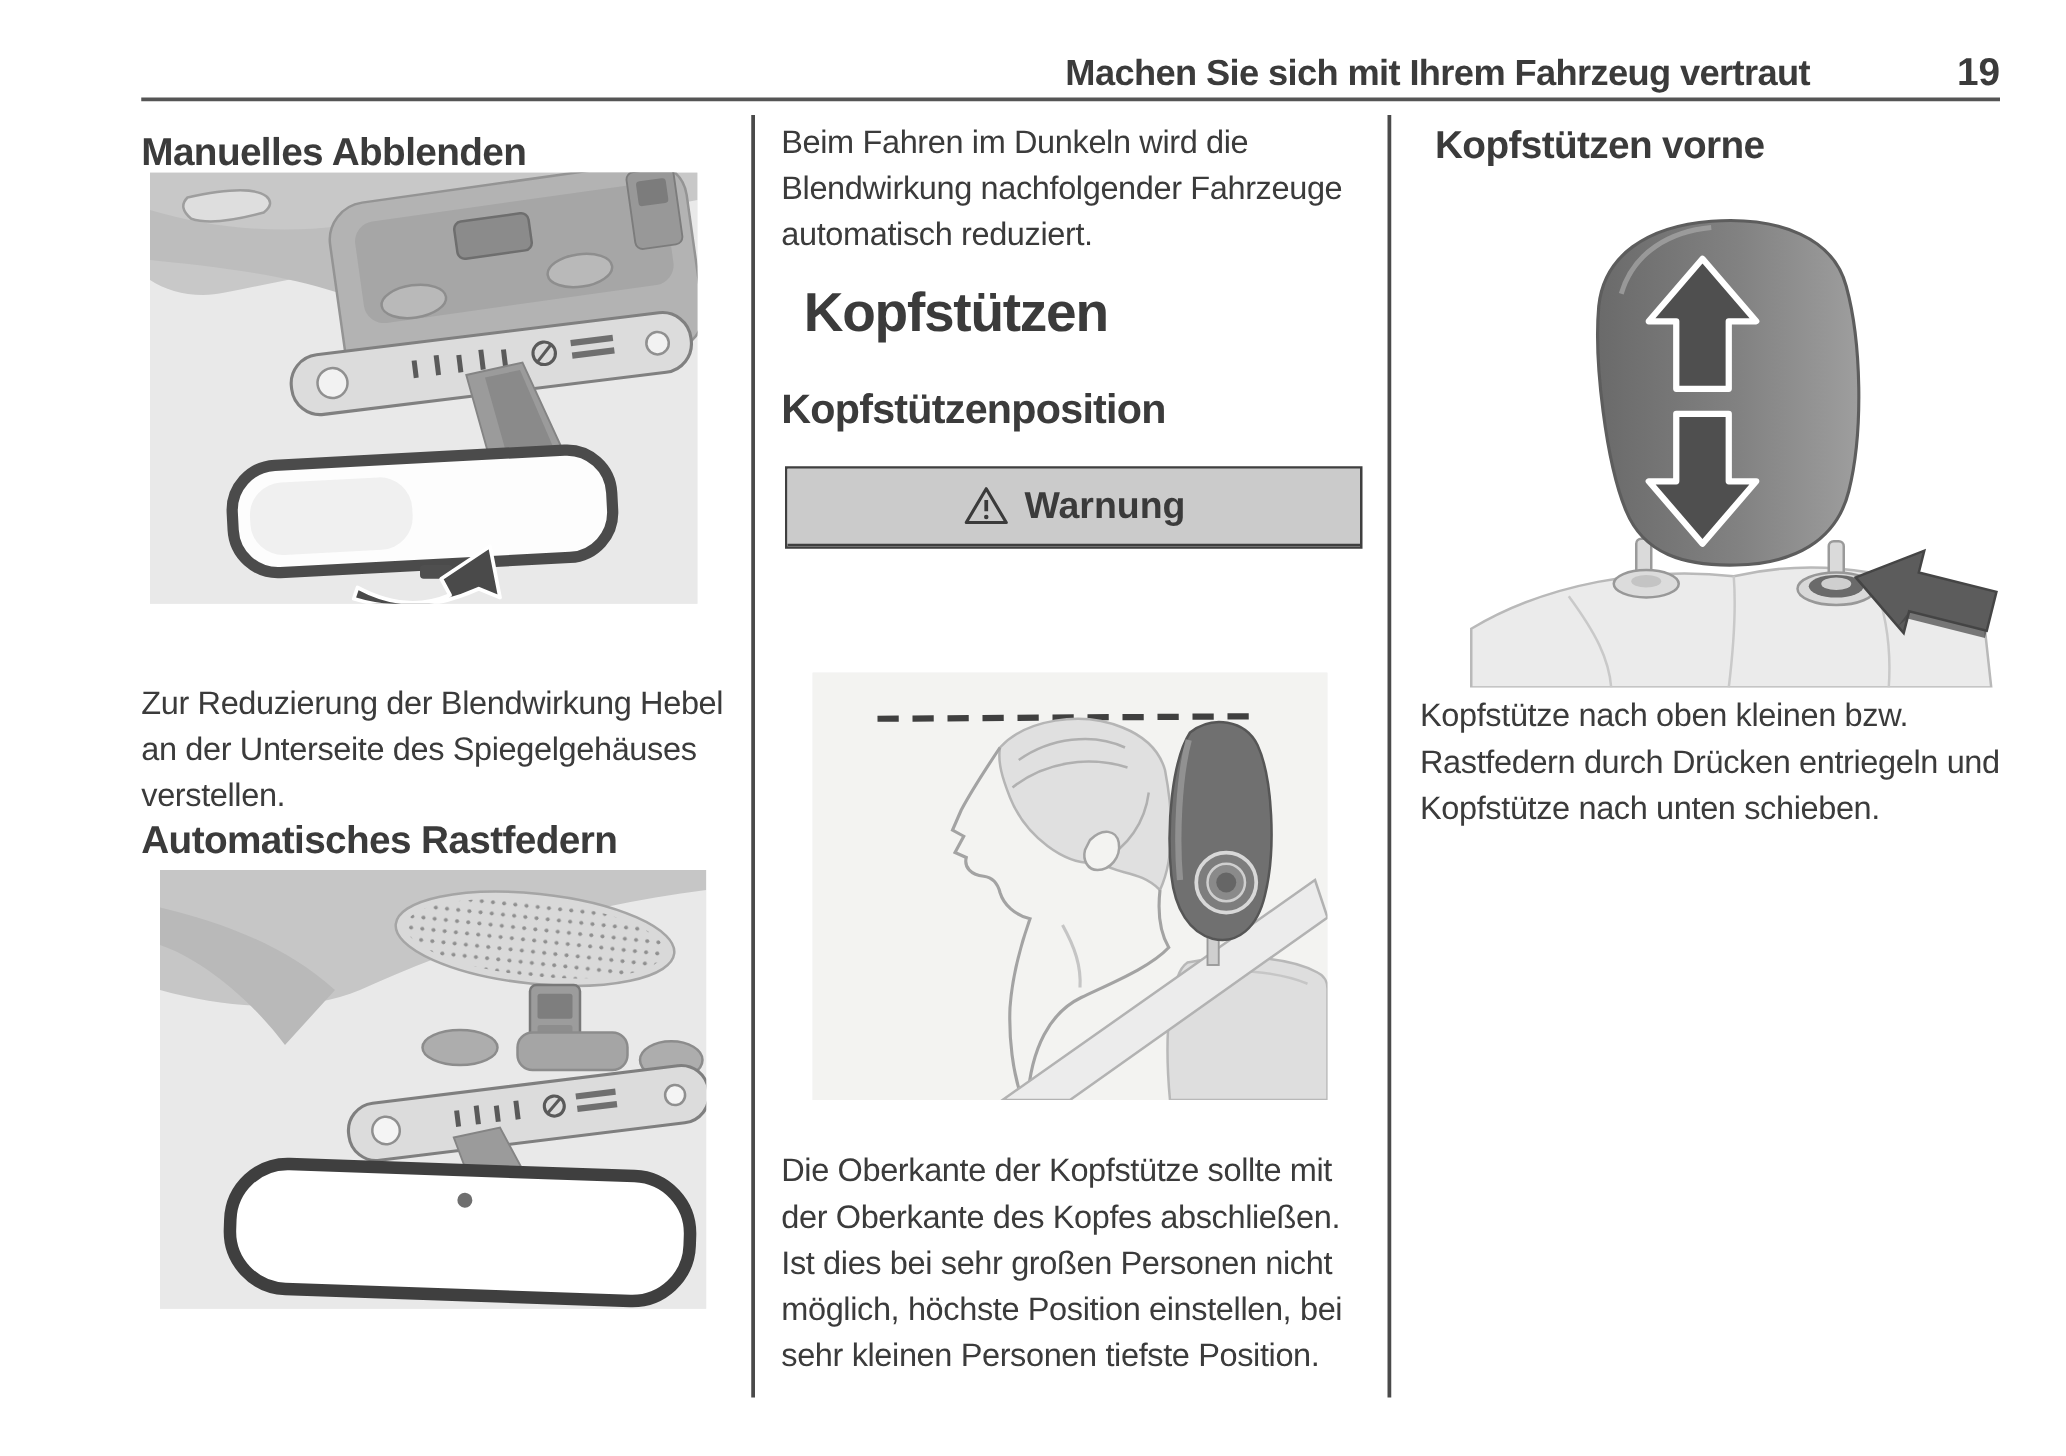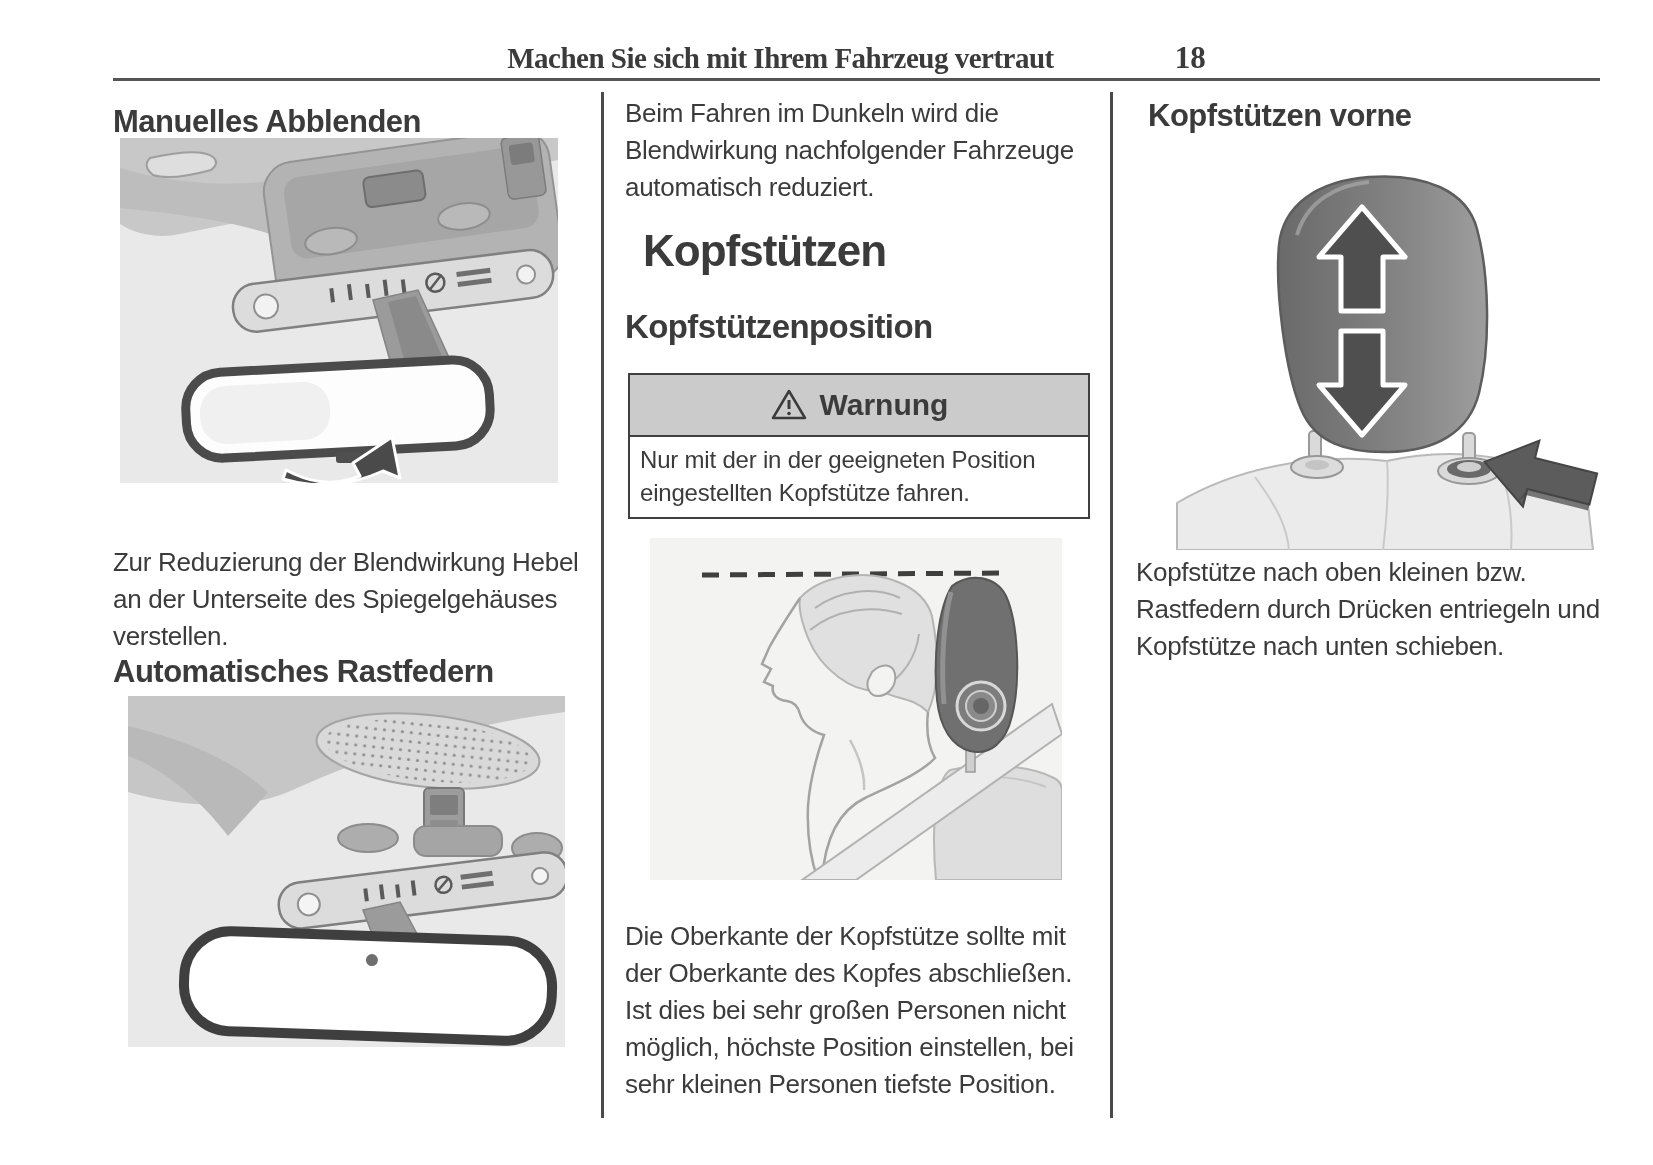--- a/index.html
+++ b/index.html
@@ -4,21 +4,21 @@
 <style>
   * { margin:0; padding:0; box-sizing:border-box; }
   html,body { background:#ffffff; }
   .page {
     position:relative; width:1653px; height:1165px; background:#fff;
     font-family:"Liberation Sans", sans-serif; color:#3b3b3b; overflow:hidden;
   }
   
   .page-header {
     position:absolute; left:113px; top:40px; width:1487px;
-    display:flex; align-items:baseline; justify-content:center;font-family:Liberation Serif, serif;
+    display:flex; align-items:baseline; justify-content:flex-end;
   }
   .header-title { font-size:29px; font-weight:bold; letter-spacing:-0.5px; white-space:pre; }
   .header-page  { width:152px; text-align:right; font-size:31px; font-weight:bold; }
   .header-rule  { position:absolute; left:113px; top:78px; width:1487px; height:3px; background:#555; }
   
   .v-divider { position:absolute; top:92px; width:3px; height:1026px; background:#4a4a4a; }
   .v-divider.d1 { left:601px; } .v-divider.d2 { left:1110px; }
   
   .col { position:absolute; top:92px; }
   .col1 { left:113px;  width:482px; }
@@ -42,21 +42,21 @@
   .warn-body { padding:6px 10px 8px 10px; font-size:24px; line-height:33px; letter-spacing:-0.2px; white-space:pre; }
   .tri-icon { display:inline-block; }
 </style>
 </head>
 <body>
 
 <div class="page">
 
   <div class="page-header">
     <div class="header-title">Machen Sie sich mit Ihrem Fahrzeug vertraut</div>
-    <div class="header-page">18</div>
+    <div class="header-page">19</div>
   </div>
   <div class="header-rule"></div>
 
   <div class="v-divider d1"></div>
   <div class="v-divider d2"></div>
 
   <div class="col col1">
     <div class="h3" style="left:0;top:12px;">Manuelles Abblenden</div>
 
     <div class="figure" style="left:7px;top:46px;width:438px;height:345px;">
@@ -159,22 +159,20 @@
 
     <div class="warnbox">
       <div class="warn-head">
         <svg class="tri-icon" width="38" height="34" viewBox="0 0 38 34">
           <path d="M19,3 L35,30 H3 Z" fill="none" stroke="#3b3b3b" stroke-width="2.5" stroke-linejoin="round"></path>
           <line x1="19" y1="12" x2="19" y2="21" stroke="#3b3b3b" stroke-width="3"></line>
           <circle cx="19" cy="25.5" r="1.8" fill="#3b3b3b"></circle>
         </svg>
         <span>Warnung</span>
       </div>
-      <div class="warn-body">Nur mit der in der geeigneten Position
-eingestellten Kopfstütze fahren.</div>
     </div>
 
     <div class="figure" style="left:25px;top:446px;width:412px;height:342px;background:#f3f3f1;">
       <svg width="412" height="342" viewBox="0 0 412 342">
         <rect x="0" y="0" width="412" height="342" fill="#f3f3f1"></rect>
         <line x1="52" y1="37" x2="358" y2="35" stroke="#3f3f3f" stroke-width="5" stroke-dasharray="17 11"></line>
 
         <path d="M300,232 C340,224 382,228 404,240 C410,243 412,247 412,253 L412,342 L286,342 C282,300 284,262 292,244 C294,238 297,234 300,232 Z" fill="#dedede" stroke="#b8b8b8" stroke-width="2"></path>
         <path d="M310,241 C332,236 372,239 396,249" fill="none" stroke="#c6c6c6" stroke-width="2"></path>
 

